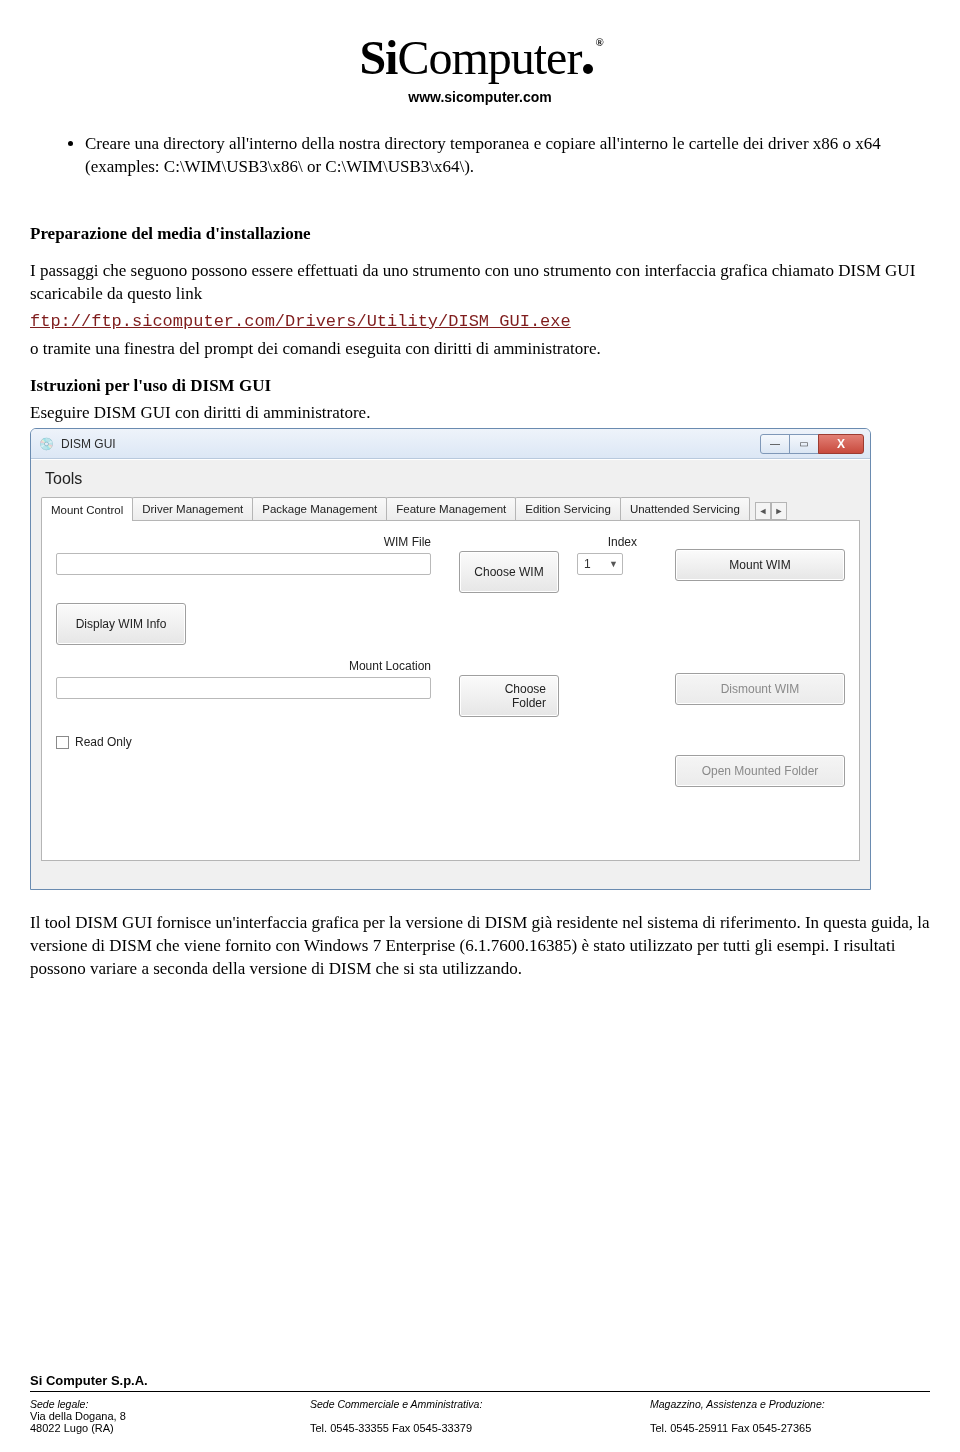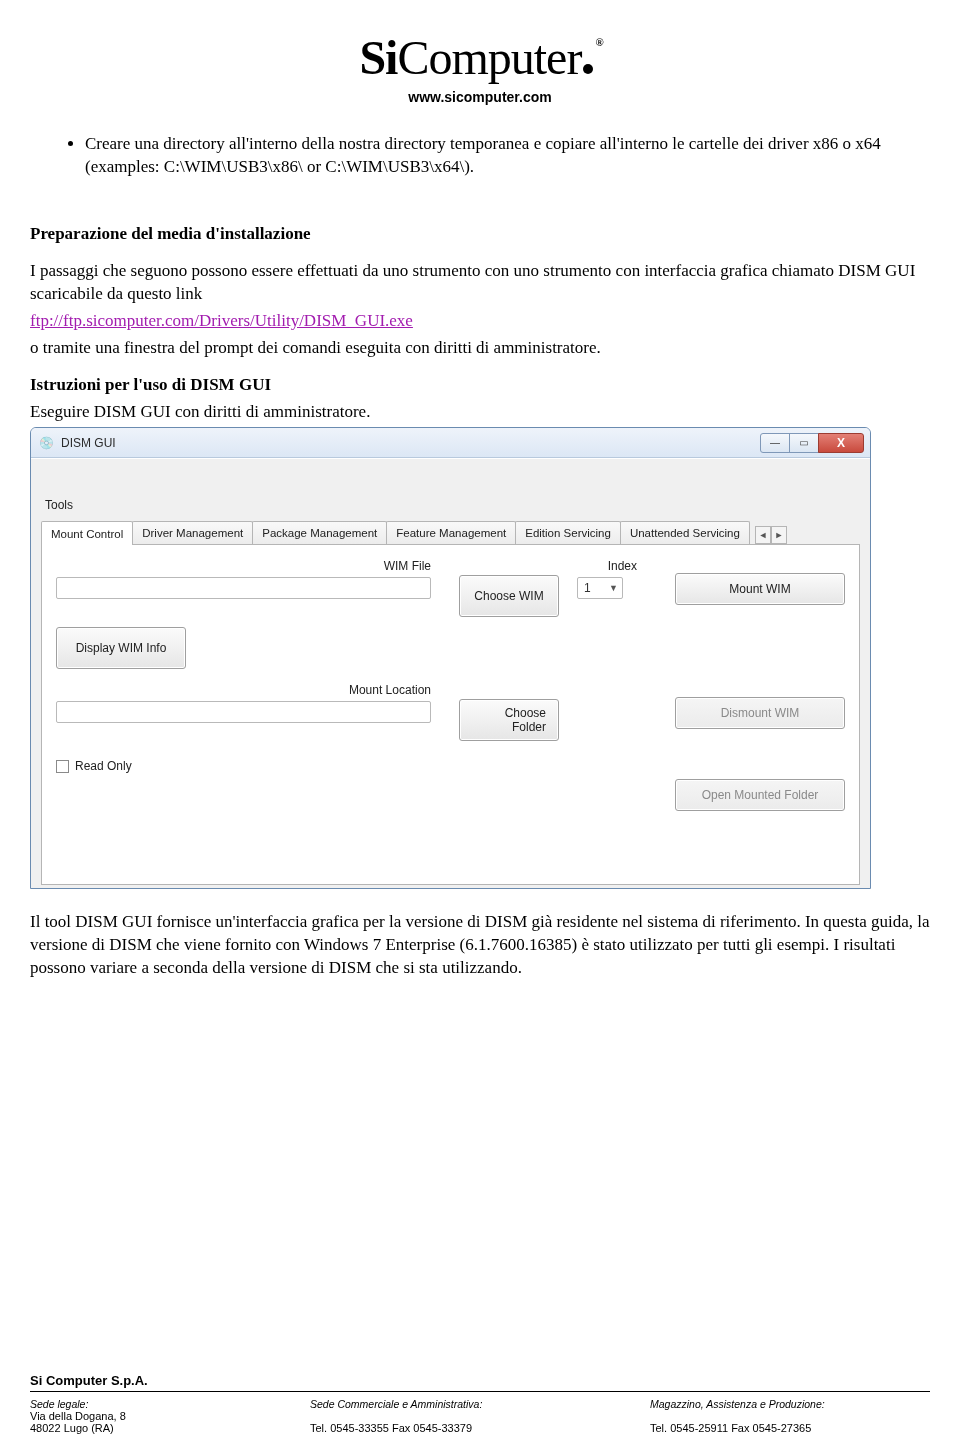--- a/index.html
+++ b/index.html
@@ -17,21 +17,21 @@
   .logo { font-family: Georgia, "Times New Roman", serif; font-size: 48px; font-weight: 700; letter-spacing: -1px; display: inline-block; position: relative; }
   .logo .dot { display: inline-block; width: 10px; height: 10px; background:#000; border-radius:50%; vertical-align: baseline; margin-left:2px; }
   .logo .reg { font-size: 11px; vertical-align: top; position: relative; top: 6px; left: 2px; }
   .logo-thin { font-weight: 400; }
   .website { font-family: Arial, Helvetica, sans-serif; font-size: 14px; font-weight: 700; margin-top: 4px; }
   .content ul { list-style: disc; margin-left: 55px; margin-bottom: 44px; }
   .content li { line-height: 1.35; }
   .content p { margin-bottom: 14px; line-height: 1.35; }
   .content p.tight { margin-bottom: 4px; }
   .bold { font-weight: 700; }
-  a.link { color: #a21caf; text-decoration: underline; }
+  a.link { color: #7f1d1d; text-decoration: underline; font-family: Liberation Mono, monospace; }
 
   
   .win {
     width: 841px;
     border: 1px solid #6a8bb0;
     border-radius: 6px 6px 0 0;
     background: linear-gradient(#e9eff7, #d7e3f2);
     font-family: "Segoe UI", Tahoma, Arial, sans-serif;
     font-size: 12px;
     color: #333;
@@ -50,21 +50,21 @@
   .titlebar .appicon {
     width: 16px; height: 16px; margin-right: 6px; font-size: 12px; line-height:16px;
   }
   .titlebar .title { flex: 1; font-size: 12px; color: #2b2b2b; }
   .winbtns { display: flex; gap: 0; }
   .winbtn { width: 30px; height: 20px; border: 1px solid #7f98b8; border-radius: 3px; background: linear-gradient(#f5f8fc,#dbe6f3); display:flex; align-items:center; justify-content:center; margin-left:-1px; font-size:10px; color:#3a3a3a; }
   .winbtn.min { border-radius: 3px 0 0 3px; }
   .winbtn.max { border-radius: 0; }
   .winbtn.close { width: 46px; height:20px; background: linear-gradient(#e38076,#c84a3d); color:#fff; border-color:#9c3c32; border-radius: 0 3px 3px 0; font-size:12px; font-weight:700; }
   .winbody { background:#f0f0f0; border-top:1px solid #fff; padding: 8px 10px 12px 10px; height: 430px; position:relative; }
-  .tools { font-size: 12px; color:#222; padding: 2px 0 8px 4px; margin-top: 29px; }
+  .tools { font-size: 16px; color:#222; padding: 2px 0 8px 4px; }
   .tabs { display:flex; align-items:flex-end; border-bottom:1px solid #b5b5b5; position:relative; }
   .tab {
     padding: 5px 9px 5px 9px;
     border: 1px solid #b5b5b5;
     border-bottom: none;
     background: linear-gradient(#f9f9f9,#ececec);
     margin-right: -1px;
     font-size: 11.5px;
     color: #222;
     border-radius: 2px 2px 0 0;

